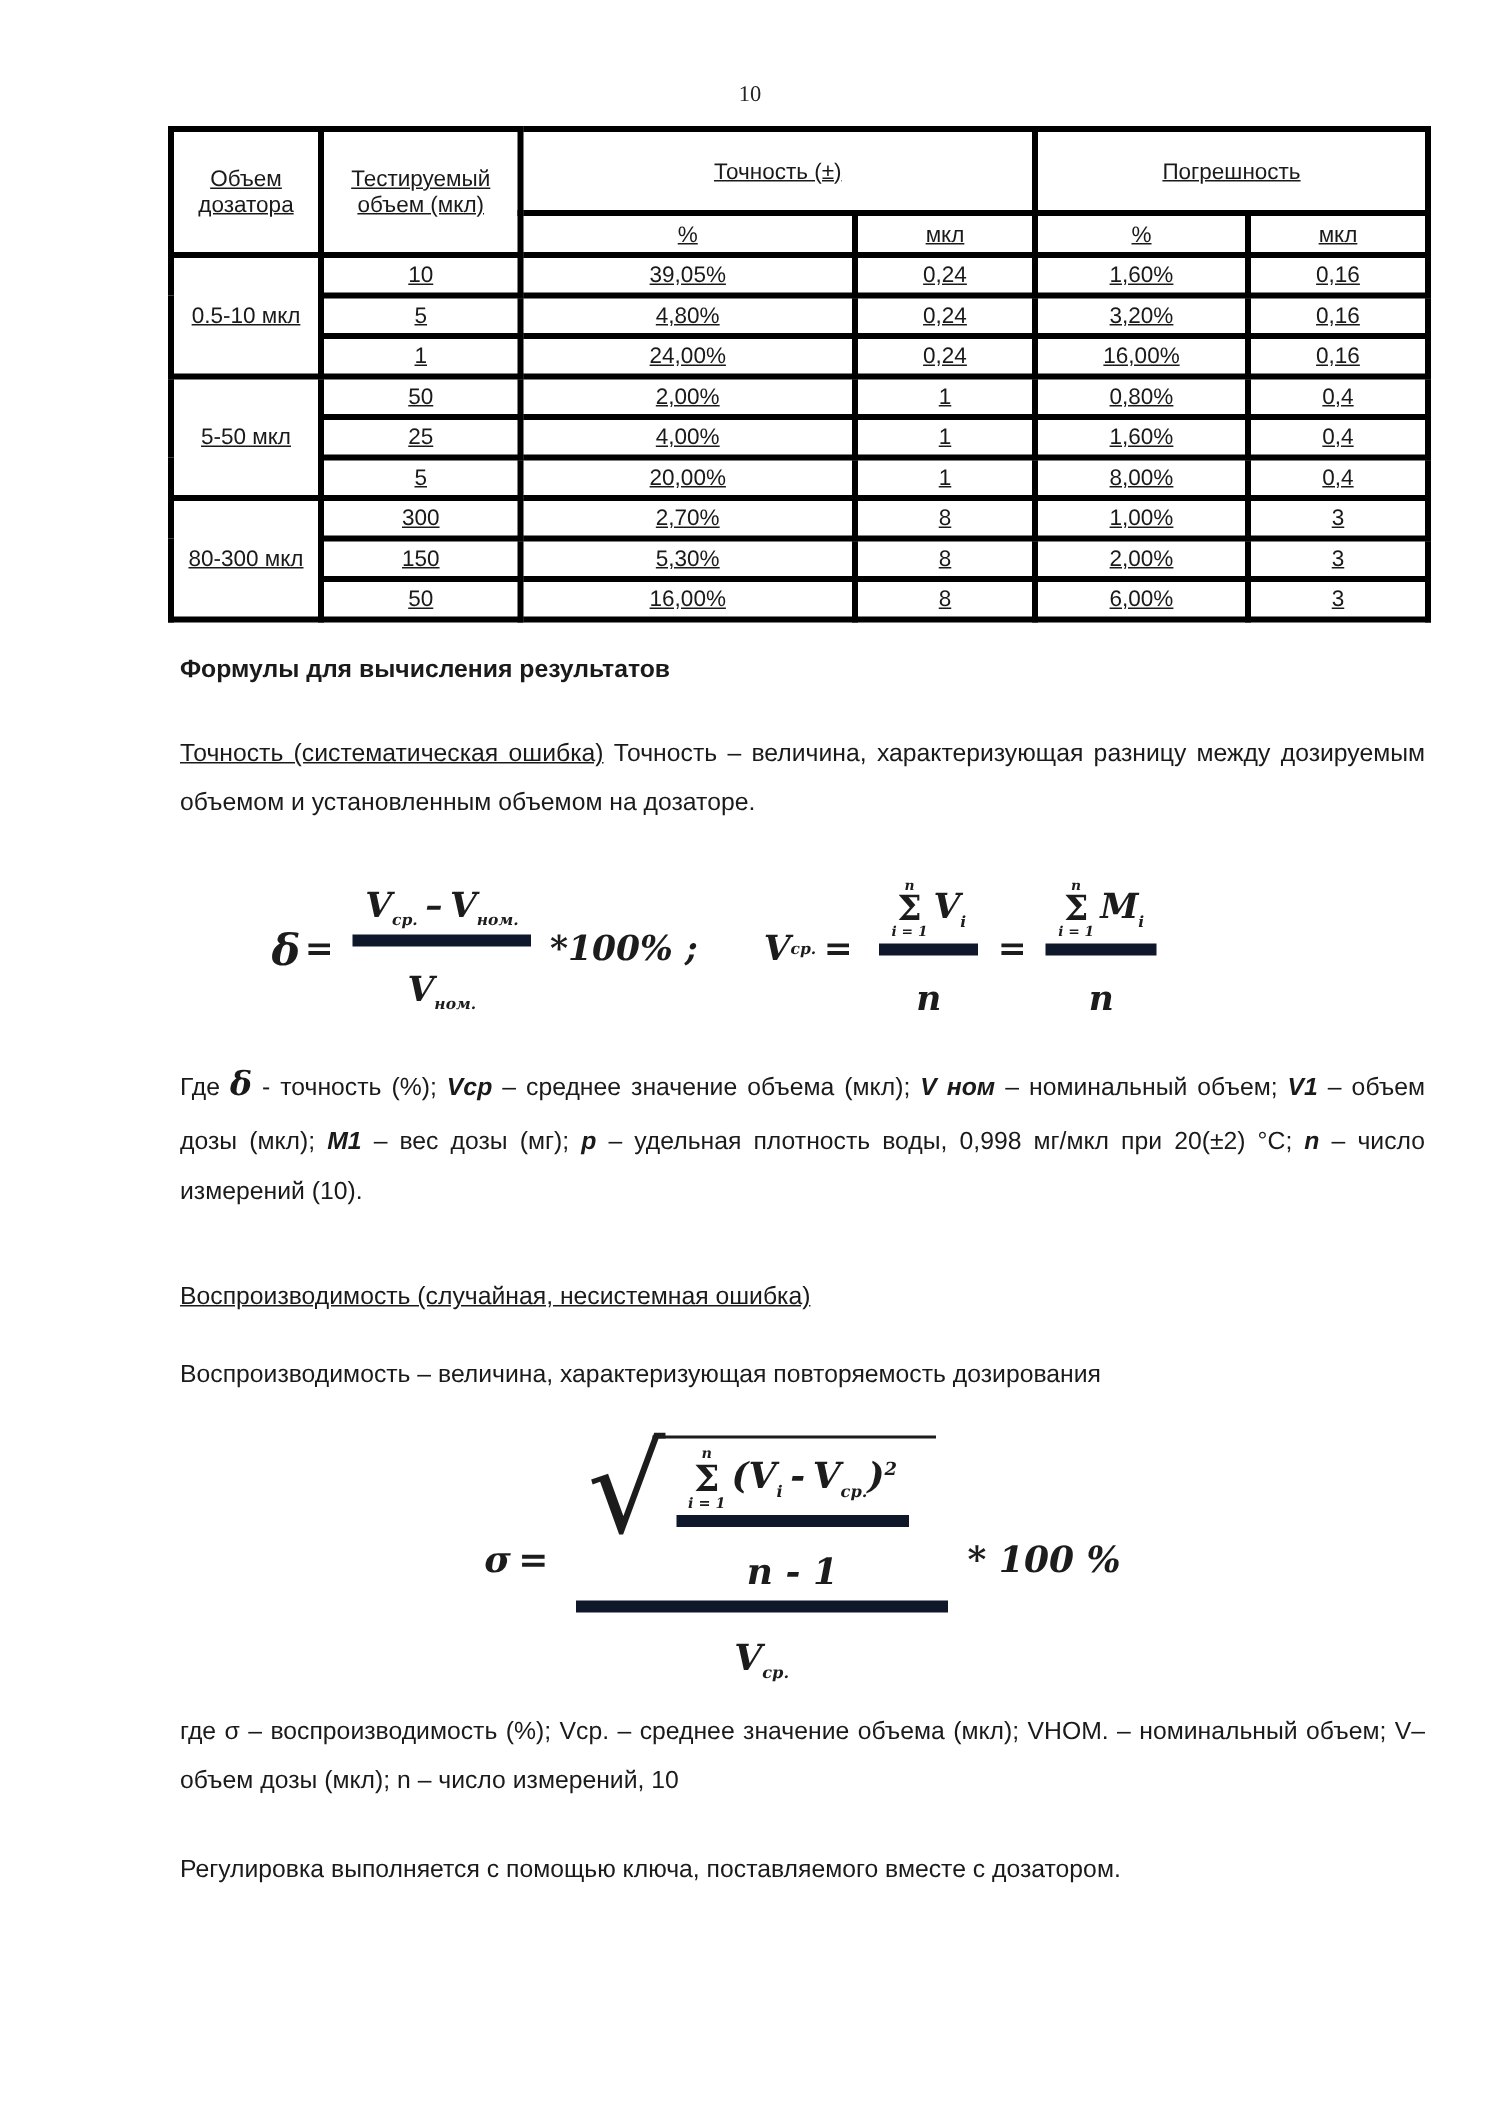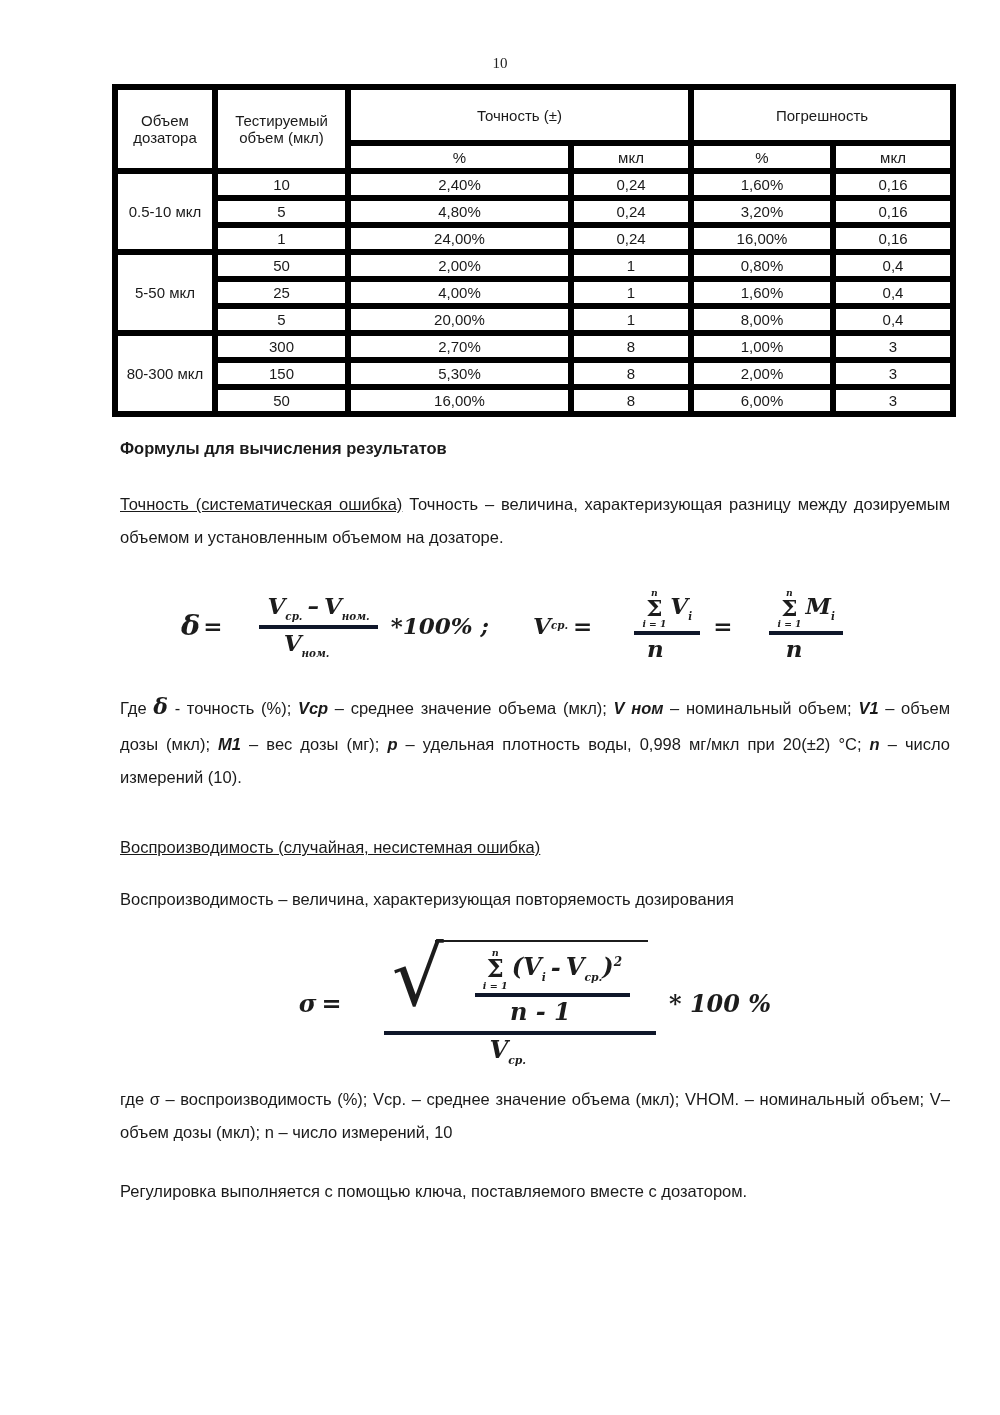--- a/index.html
+++ b/index.html
@@ -6,22 +6,22 @@
   html,body { background:#ffffff; }
   body { font-family:"Liberation Sans","DejaVu Sans",sans-serif; color:#1a1a1a; }
   .page { position:relative; width:1000px; min-height:1415px; background:#fff; padding:84px 50px 30px 120px; overflow:hidden; }
   .page-number { position:absolute; top:55px; left:0; width:100%; text-align:center;
                  font-family:"Liberation Serif","DejaVu Serif",serif; font-size:15px; color:#222; }
 
   .table-title { font-size:16.5px; font-weight:400; text-decoration:underline; margin-bottom:14px; }
 
   table.spec-table { border-collapse:collapse; table-layout:fixed; width:838px; margin-left:-8px;
                      font-size:15px; color:#1a1a1a; }
-  .spec-table th, .spec-table td { border:6px solid #000000; text-align:center; vertical-align:middle;
-                                   font-weight:400; padding:2px 4px; }
+  .spec-table th, .spec-table td { border:4px solid #000000; text-align:center; vertical-align:middle;
+                                   font-weight:400; padding:2px 4px;text-decoration:underline; }
   .spec-table thead tr.h1 th { height:56px; }
   .spec-table thead tr.h2 th { height:28px; }
   .spec-table tbody td { height:27px; }
 
   .section-heading { font-size:16.5px; font-weight:700; }
   .mt-formulas { margin-top:22px; }
   .mt-repro { margin-top:44px; font-weight:400; text-decoration:underline; }
   .mt-adjust { margin-top:46px; }
 
   .para { font-size:16.5px; line-height:2.0; }
@@ -39,22 +39,22 @@
   .f1 { font-size:23px; margin:34px 0 0 56px; }
   .f2 { font-size:24px; margin:24px auto 0; justify-content:center; width:830px; }
   .formula sub { font-size:0.45em; }
   .formula sup { font-size:0.5em; }
   .fx { margin:0 5px; display:inline-flex; align-items:center; white-space:pre; }
   .op { margin:0 5px; }
   .fspace { width:34px; }
   .delta-sym { font-size:1.25em; margin-right:3px; }
 
   .frac { display:inline-flex; flex-direction:column; margin:0 8px; }
-  .frac > .num { border-bottom:4px solid #0f172a; padding:0 8px 3px; text-align:center; white-space:nowrap;margin-left:24px; }
-  .frac > .den { padding-top:0; text-align:center; white-space:nowrap; }
+  .frac > .num { border-bottom:8px solid #0f172a; padding:0 8px 3px; text-align:center; white-space:nowrap; }
+  .frac > .den { padding-top:15px; text-align:center; white-space:nowrap; }
 
   .sum { display:inline-flex; flex-direction:column; align-items:center; line-height:1;
          margin-right:4px; font-size:0.40em; vertical-align:middle; }
   .sum .sum-sym { font-size:2.5em; font-style:normal; line-height:0.95; }
 
   .sqrt { display:inline-flex; align-items:flex-start; }
   .sqrt .radical { font-size:3.4em; line-height:1; font-style:normal; font-weight:400;
                    margin-right:-9px; transform:translateY(-4px); }
   .sqrt .radicand { border-top:2px solid #1c1c1c; padding:6px 10px 2px 8px;
                     display:inline-flex; align-items:center; }
@@ -95,21 +95,21 @@
         <th>%</th>
         <th>мкл</th>
         <th>%</th>
         <th>мкл</th>
       </tr>
     </thead>
     <tbody>
       <tr>
         <td rowspan="3">0.5-10 мкл</td>
         <td>10</td>
-        <td>2,40%</td>
+        <td>39,05%</td>
         <td>0,24</td>
         <td>1,60%</td>
         <td>0,16</td>
       </tr>
       <tr>
         <td>5</td>
         <td>4,80%</td>
         <td>0,24</td>
         <td>3,20%</td>
         <td>0,16</td>

